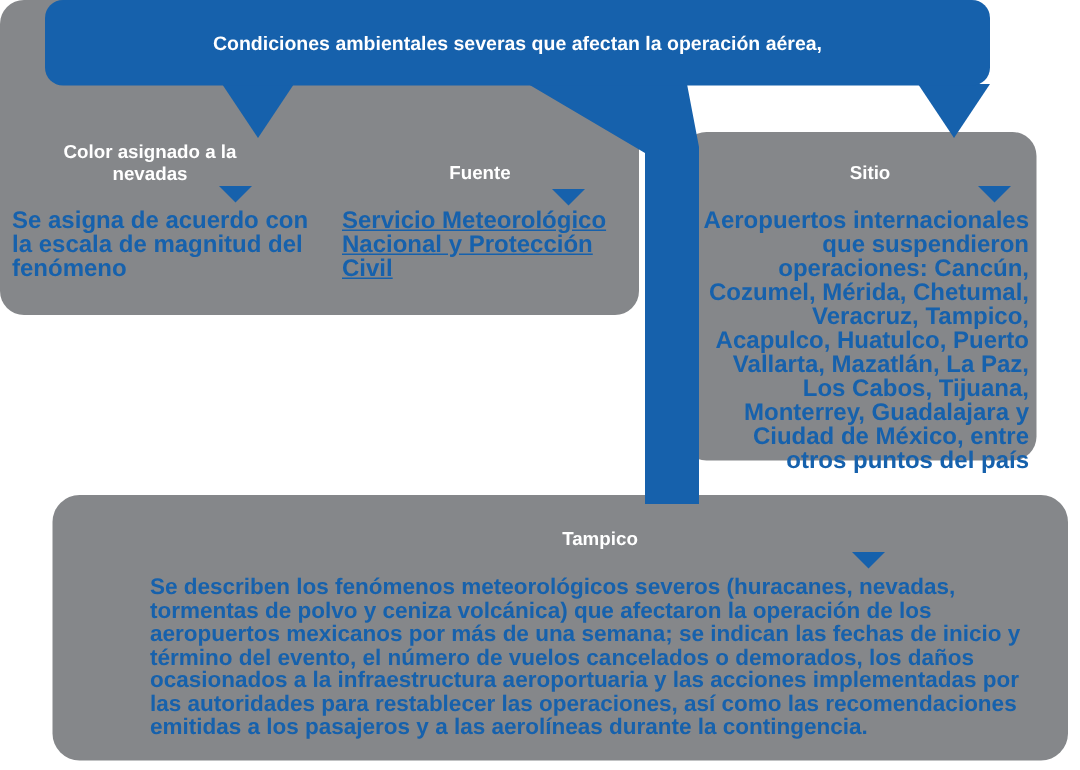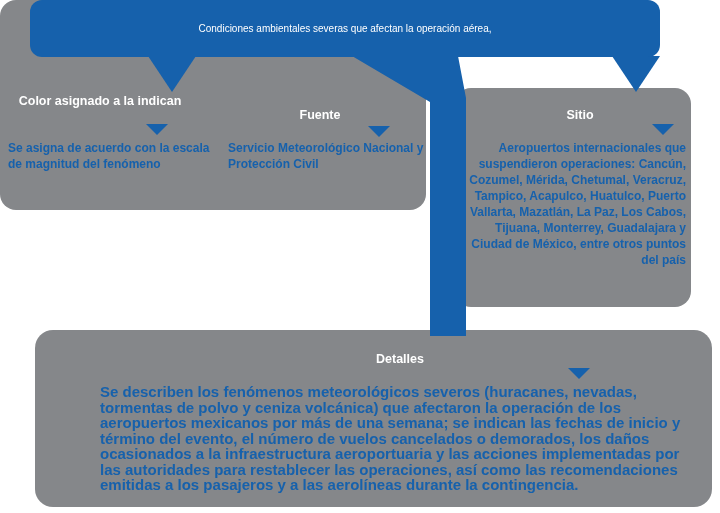--- a/index.html
+++ b/index.html
@@ -12,21 +12,21 @@
   .panel-right{left:455px;top:88px;width:236px;height:219px;border-radius:16px;}
   .panel-bottom{left:35px;top:330px;width:677px;height:177px;border-radius:18px;}
 
   
   .notch{position:absolute;left:194px;top:226px;width:0;height:0;z-index:2;
     border-left:19px solid transparent;border-right:19px solid transparent;border-bottom:22px solid #ffffff;}
 
   
   .banner{position:absolute;left:30px;top:0;width:630px;height:57px;background:#1661ac;
     border-radius:12px;z-index:3;display:flex;flex-direction:column;justify-content:center;
-    text-align:center;color:#ffffff;font-weight:normal;font-size:10px;line-height:20px;}
+    text-align:center;color:#ffffff;font-weight:bold;font-size:13px;line-height:20px;}
 
   
   .conn-tri{position:absolute;width:0;height:0;z-index:2;
     border-left:24px solid transparent;border-right:24px solid transparent;border-top:36px solid #1661ac;}
   .conn-left{left:148px;top:56px;}
   .conn-right{left:612px;top:56px;}
   .conn-center{position:absolute;left:352px;top:56px;width:114px;height:280px;background:#1661ac;z-index:2;
     clip-path:polygon(0px 0px,106px 0px,114px 42px,114px 280px,78px 280px,78px 46px);}
 
   
@@ -38,23 +38,23 @@
 
   
   .ptr{position:absolute;width:0;height:0;z-index:4;
     border-left:11px solid transparent;border-right:11px solid transparent;border-top:11px solid #1661ac;}
   .ptr-color{left:146px;top:124px;}
   .ptr-fuente{left:368px;top:126px;}
   .ptr-sitio{left:652px;top:124px;}
   .ptr-detalles{left:568px;top:368px;}
 
   
-  .bluetext{position:absolute;z-index:4;color:#1661ac;font-weight:bold;font-size:12px;line-height:16px;}
+  .bluetext{position:absolute;z-index:4;color:#1661ac;font-weight:bold;font-size:16px;line-height:16px;}
   .text-color{left:8px;top:140px;width:212px;}
-  .text-fuente{left:228px;top:140px;width:196px;}
+  .text-fuente{left:228px;top:140px;width:196px;text-decoration:underline;}
   .text-sitio{left:462px;top:140px;width:224px;text-align:right;}
   .text-detalles{left:100px;top:384px;width:594px;font-size:15px;line-height:15.5px;}
 </style>
 </head>
 <body>
 
 <div class="stage">
 
   <div class="panel panel-left"></div>
   <div class="panel panel-right"></div>
@@ -62,24 +62,24 @@
   <div class="notch"></div>
 
   <div class="conn-tri conn-left"></div>
   <div class="conn-tri conn-right"></div>
   <div class="conn-center"></div>
 
   <div class="banner">
     <span>Condiciones ambientales severas que afectan la operación aérea,</span>
   </div>
 
-  <div class="label label-color">Color asignado a la indican</div>
+  <div class="label label-color">Color asignado a la nevadas</div>
   <div class="label label-sitio">Sitio</div>
   <div class="label label-fuente">Fuente</div>
-  <div class="label label-detalles">Detalles</div>
+  <div class="label label-detalles">Tampico</div>
 
   <div class="ptr ptr-color"></div>
   <div class="ptr ptr-fuente"></div>
   <div class="ptr ptr-sitio"></div>
   <div class="ptr ptr-detalles"></div>
 
   <div class="bluetext text-color">Se asigna de acuerdo con la escala de magnitud del fenómeno</div>
   <div class="bluetext text-fuente">Servicio Meteorológico Nacional y Protección Civil</div>
   <div class="bluetext text-sitio">Aeropuertos internacionales que suspendieron operaciones: Cancún, Cozumel, Mérida, Chetumal, Veracruz, Tampico, Acapulco, Huatulco, Puerto Vallarta, Mazatlán, La Paz, Los Cabos, Tijuana, Monterrey, Guadalajara y Ciudad de México, entre otros puntos del país</div>
   <div class="bluetext text-detalles">Se describen los fenómenos meteorológicos severos (huracanes, nevadas, tormentas de polvo y ceniza volcánica) que afectaron la operación de los aeropuertos mexicanos por más de una semana; se indican las fechas de inicio y término del evento, el número de vuelos cancelados o demorados, los daños ocasionados a la infraestructura aeroportuaria y las acciones implementadas por las autoridades para restablecer las operaciones, así como las recomendaciones emitidas a los pasajeros y a las aerolíneas durante la contingencia.</div>

